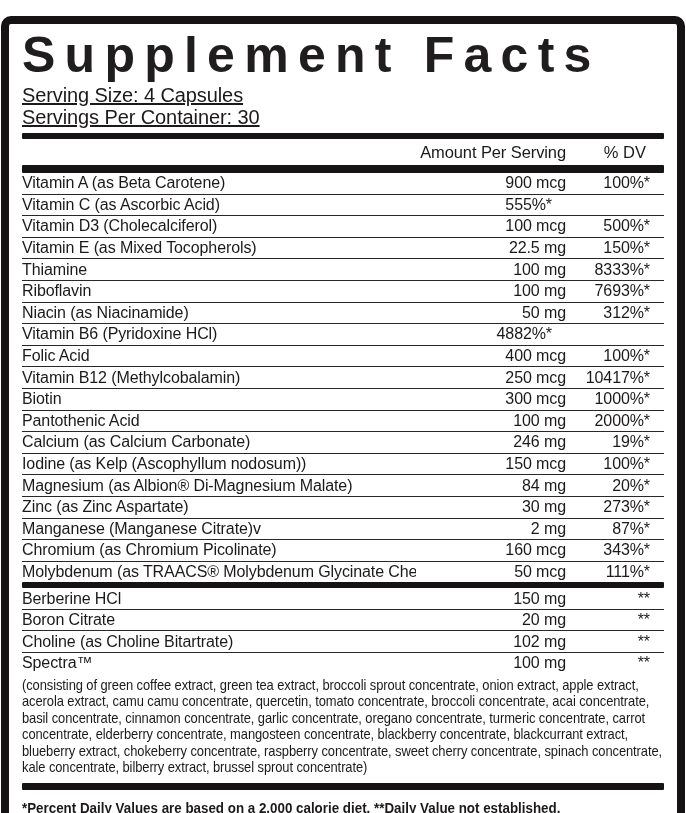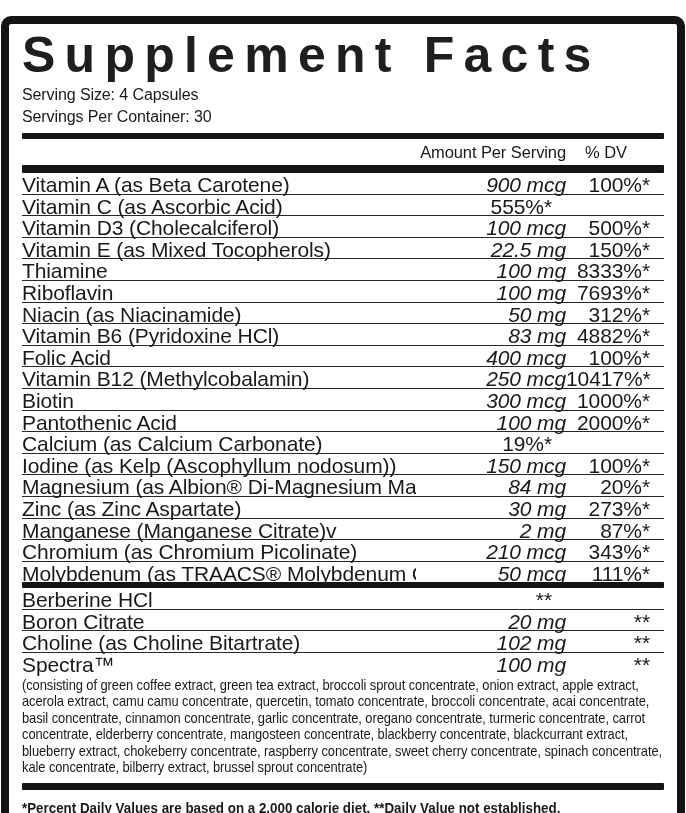--- a/index.html
+++ b/index.html
@@ -30,52 +30,53 @@
   .title {
     margin: 0;
     font-size: 50px;
     line-height: 58px;
     font-weight: 700;
     letter-spacing: 0.185em;
     white-space: nowrap;
     color: #201d1e;
   }
   .serving-line {
-    font-size: 16px;
+    font-size: 20px;
     line-height: 22px;
     letter-spacing: -0.1px;
+    text-decoration: underline;
   }
   .bar {
     background: #161314;
     border-radius: 1px;
   }
   .bar-top { height: 6px; margin-top: 5px; }
   .bar-heavy { height: 8px; }
   .bar-mid { height: 6px; }
   .bar-foot { height: 7px; margin-top: 7px; }
   .grid-cols {
     display: grid;
     grid-template-columns: 1fr 150px 98px;
     align-items: center;
   }
   .header-row {
     height: 26px;
     font-size: 16.5px;
   }
   .header-amount { text-align: right; letter-spacing: -0.1px; }
-  .header-dv { text-align: center; padding-right: 18px; }
+  .header-dv { text-align: right; padding-right: 18px; }
   .row {
     height: 20.6px;
     border-bottom: 1.5px solid #2b2728;
-    font-size: 21px;
+    font-size: 16px;
     letter-spacing: -0.1px;
   }
   .rows-group .row:last-child { border-bottom: none; }
   .cell.name { white-space: nowrap; overflow: hidden; }
-  .cell.amount { text-align: right; white-space: nowrap; font-style: italic; }
+  .cell.amount { text-align: right; white-space: nowrap; }
   .cell.dv { text-align: right; padding-right: 14px; white-space: nowrap; }
   .ingredients {
     font-size: 15px;
     line-height: 16.5px;
     letter-spacing: -0.1px;
     width: 116%;
     transform: scaleX(0.862);
     transform-origin: 0 0;
     margin-top: 3px;
   }
@@ -146,21 +147,20 @@
   </div>
 
   <div class="row grid-cols">
     <span class="cell name">Niacin (as Niacinamide)</span>
     <span class="cell amount">50 mg</span>
     <span class="cell dv">312%*</span>
   </div>
 
   <div class="row grid-cols">
     <span class="cell name">Vitamin B6 (Pyridoxine HCl)</span>
-    <span class="cell amount">83 mg</span>
     <span class="cell dv">4882%*</span>
   </div>
 
   <div class="row grid-cols">
     <span class="cell name">Folic Acid</span>
     <span class="cell amount">400 mcg</span>
     <span class="cell dv">100%*</span>
   </div>
 
   <div class="row grid-cols">
@@ -176,20 +176,21 @@
   </div>
 
   <div class="row grid-cols">
     <span class="cell name">Pantothenic Acid</span>
     <span class="cell amount">100 mg</span>
     <span class="cell dv">2000%*</span>
   </div>
 
   <div class="row grid-cols">
     <span class="cell name">Calcium (as Calcium Carbonate)</span>
+    <span class="cell amount">246 mg</span>
     <span class="cell dv">19%*</span>
   </div>
 
   <div class="row grid-cols">
     <span class="cell name">Iodine (as Kelp (Ascophyllum nodosum))</span>
     <span class="cell amount">150 mcg</span>
     <span class="cell dv">100%*</span>
   </div>
 
   <div class="row grid-cols">
@@ -206,36 +207,37 @@
 
 
   <div class="row grid-cols">
     <span class="cell name">Manganese (Manganese Citrate)v</span>
     <span class="cell amount">2 mg</span>
     <span class="cell dv">87%*</span>
   </div>
 
   <div class="row grid-cols">
     <span class="cell name">Chromium (as Chromium Picolinate)</span>
-    <span class="cell amount">210 mcg</span>
+    <span class="cell amount">160 mcg</span>
     <span class="cell dv">343%*</span>
   </div>
 
   <div class="row grid-cols">
     <span class="cell name">Molybdenum (as TRAACS® Molybdenum Glycinate Chelate)</span>
     <span class="cell amount">50 mcg</span>
     <span class="cell dv">111%*</span>
   </div>
 </div>
 
   <div class="bar bar-mid"></div>
 
   <div id="other-rows" class="rows-group">
   <div class="row grid-cols">
     <span class="cell name">Berberine HCl</span>
+    <span class="cell amount">150 mg</span>
     <span class="cell dv">**</span>
   </div>
 
   <div class="row grid-cols">
     <span class="cell name">Boron Citrate</span>
     <span class="cell amount">20 mg</span>
     <span class="cell dv">**</span>
   </div>
 
   <div class="row grid-cols">

